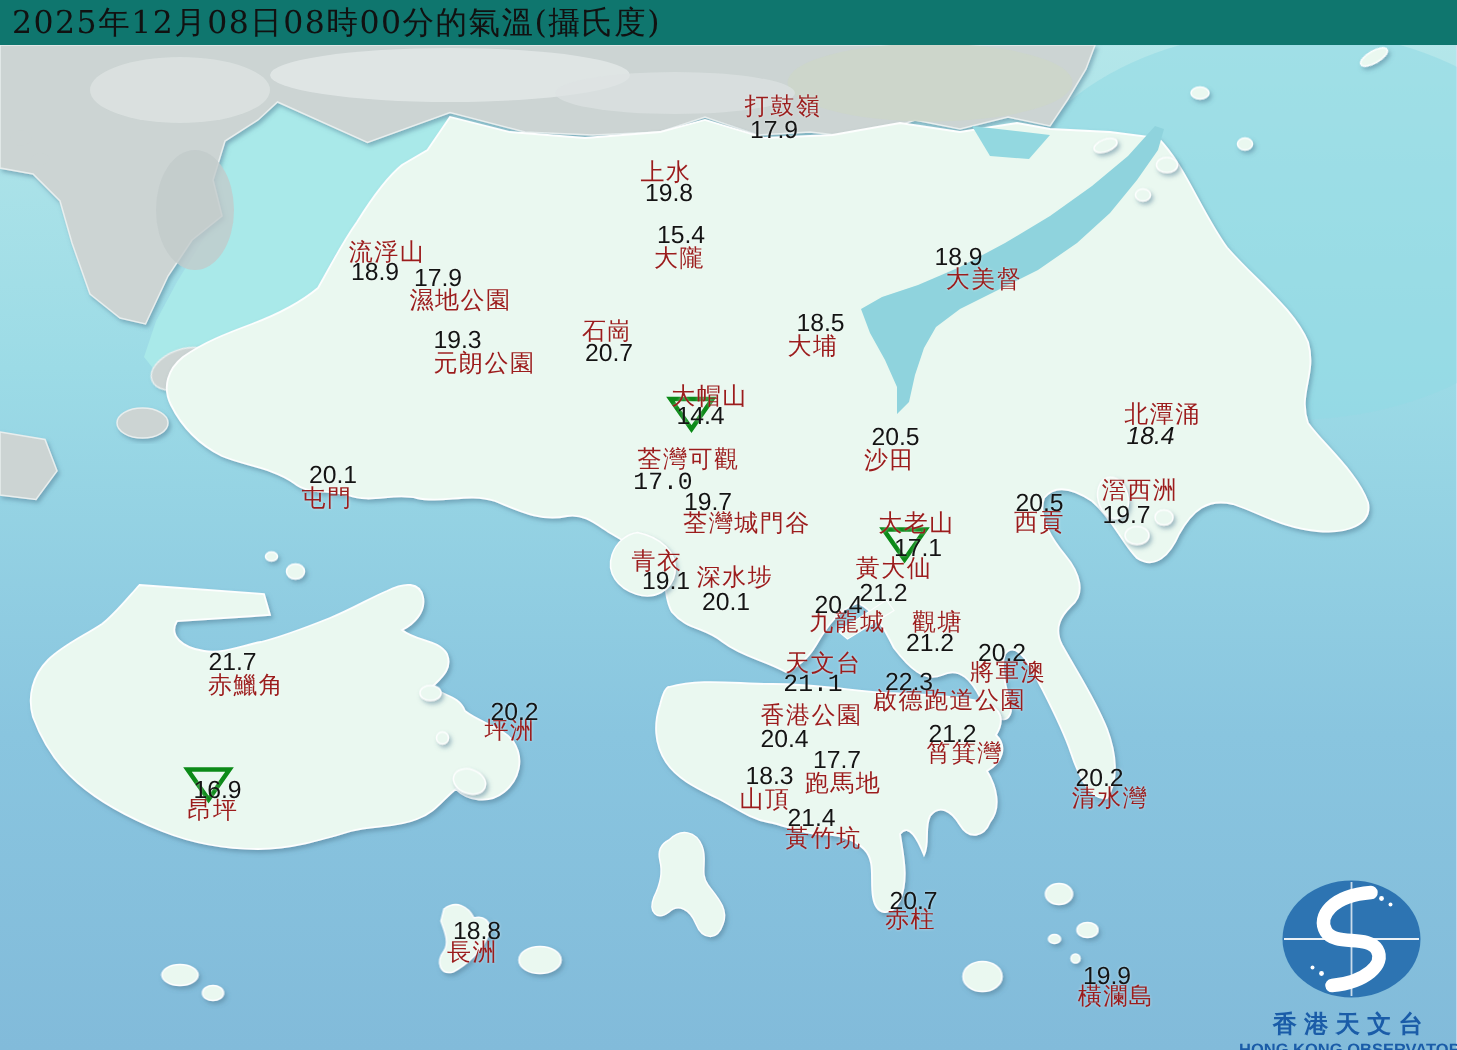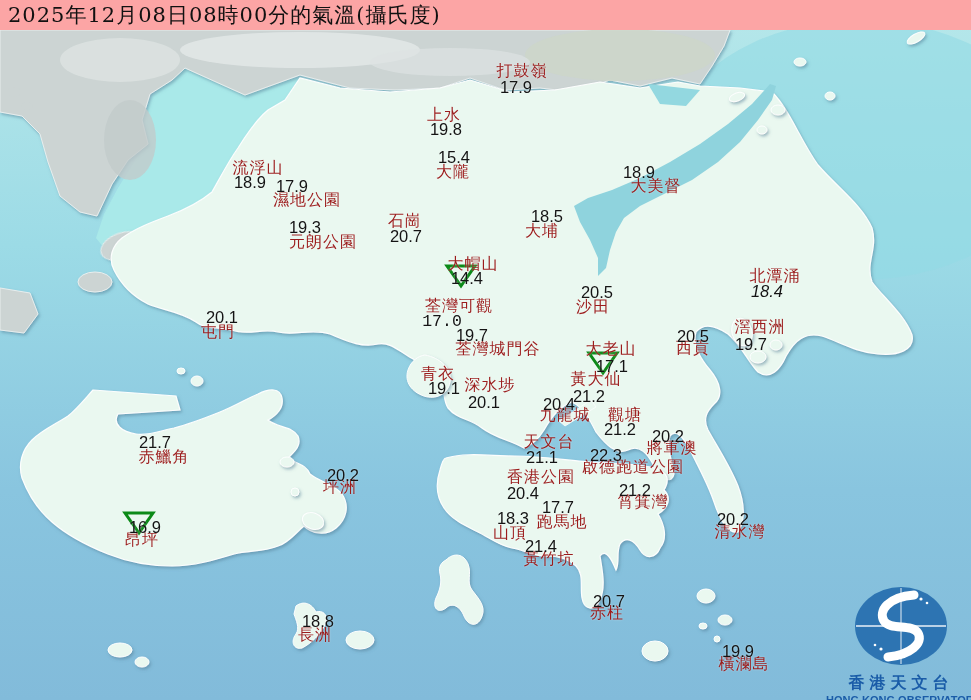--- a/index.html
+++ b/index.html
@@ -1,19 +1,19 @@
 <!DOCTYPE html>
 <html><head>
 <meta charset="utf-8">
 <style>
   html,body{margin:0;padding:0;background:#dde;}
   .stage{position:relative;width:971px;height:700px;overflow:hidden;
          font-family:"DejaVu Sans","Liberation Sans",sans-serif;}
   .stage svg.basemap{position:absolute;left:0;top:0;z-index:0;}
-  .titlebar{position:absolute;left:0;top:0;width:100%;height:30px;background:#fca5a5;
+  .titlebar{position:absolute;left:0;top:0;width:100%;height:30px;background:#0f766e;
             z-index:6;display:flex;align-items:center;}
   .titlebar .t{font-family:"DejaVu Serif","Liberation Serif",serif;font-size:21px;
                color:#111;padding-left:8px;letter-spacing:1px;white-space:nowrap;}
   .labels{position:absolute;left:13px;top:0;width:832px;height:700px;z-index:3;margin-top:16px;}
   .st-name{position:absolute;transform:translate(-50%,-50%);color:#9b1c1c;
            font-family:"DejaVu Serif","Liberation Serif",serif;font-size:16px;
            letter-spacing:1px;white-space:nowrap;line-height:1;z-index:3;
            text-shadow:0 0 2px rgba(255,255,255,.55);}
   .st-value{position:absolute;transform:translate(-50%,-50%);color:#141414;
             font-family:"Liberation Sans","DejaVu Sans",sans-serif;font-size:16.5px;
@@ -210,21 +210,21 @@
       <span class="st-value" style="left: 431px; top: 372px;">19.1</span>
       <span class="st-name" style="left: 477px; top: 369px;">深水埗</span>
       <span class="st-value" style="left: 471px; top: 386px;">20.1</span>
       <span class="st-name" style="left: 583px; top: 363px;">黃大仙</span>
       <span class="st-value" style="left: 576px; top: 380px;">21.2</span>
       <span class="st-name" style="left: 552px; top: 399px;">九龍城</span>
       <span class="st-value" style="left: 546px; top: 388px;">20.4</span>
       <span class="st-name" style="left: 612px; top: 399px;">觀塘</span>
       <span class="st-value" style="left: 607px; top: 413px;">21.2</span>
       <span class="st-name" style="left: 536px; top: 426px;">天文台</span>
-      <span class="st-value" style="left: 529px; top: 441px;">21.1</span>
+      <span class="st-value" style="left: 529px; top: 441px; font-family: Liberation Mono, monospace;">21.1</span>
       <span class="st-name" style="left: 620px; top: 451px;">啟德跑道公園</span>
       <span class="st-value" style="left: 593px; top: 439px;">22.3</span>
       <span class="st-name" style="left: 659px; top: 432px; text-align: center;">將軍澳</span>
       <span class="st-value" style="left: 655px; top: 420px;">20.2</span>
       <span class="st-name" style="left: 528px; top: 461px;">香港公園</span>
       <span class="st-value" style="left: 510px; top: 477px;">20.4</span>
       <span class="st-name" style="left: 630px; top: 486px;">筲箕灣</span>
       <span class="st-value" style="left: 622px; top: 474px;">21.2</span>
       <span class="st-name" style="left: 549px; top: 506px;">跑馬地</span>
       <span class="st-value" style="left: 545px; top: 491px;">17.7</span>

